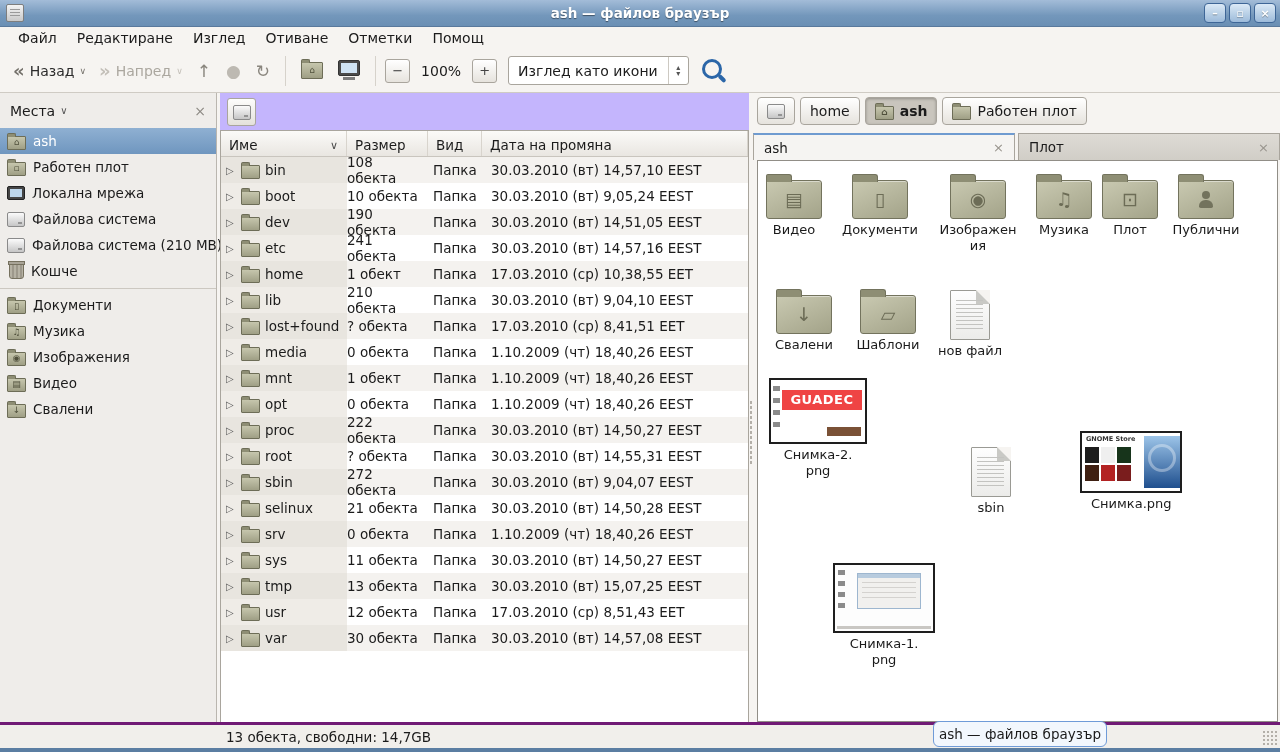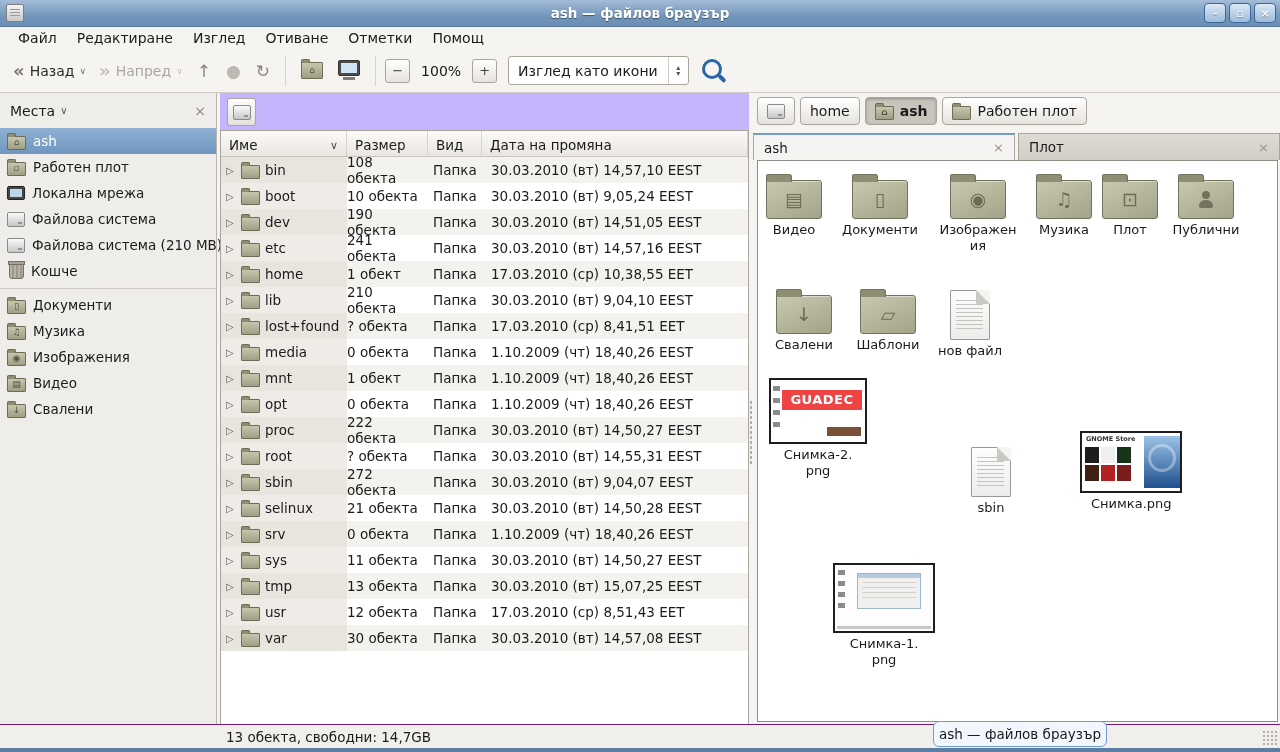--- a/index.html
+++ b/index.html
@@ -139,21 +139,21 @@
   .tstore .brand{position:absolute;left:4px;top:3px;font-size:6.5px;font-weight:bold;color:#333}
   .tdialog{width:98px;height:66px;background:#fdfdfd}
   .tdialog::before{content:"";position:absolute;left:3px;top:5px;width:7px;height:40px;
                    background:repeating-linear-gradient(#8b8b8b 0 5px,transparent 5px 11px)}
   .tdialog .dlg{position:absolute;left:22px;top:8px;width:62px;height:34px;background:#f1f0ee;border:1px solid #9db6cf}
   .tdialog .dlg::before{content:"";position:absolute;left:0;right:0;top:0;height:4px;background:#b7cbde}
   .tdialog .dlg::after{content:"";position:absolute;left:4px;right:4px;top:8px;height:20px;
                        background:repeating-linear-gradient(#d4d2cf 0 1px,transparent 1px 5px)}
   .tdialog::after{content:"";position:absolute;left:2px;right:2px;bottom:2px;height:3px;background:#c9c7c3}
   
-  .statusbar{position:absolute;left:0;right:0;bottom:4px;height:23px;background:#f1efeb;border-top:1px solid #701a75;
+  .statusbar{position:absolute;left:0;right:0;bottom:4px;height:23px;background:#f1efeb;border-top:3px solid #701a75;
              display:flex;align-items:center;padding-left:226px;font-size:13.5px}
   .bottom-edge{position:absolute;left:0;right:0;bottom:0;height:4px;background:#5b7ea2}
   .tooltip{position:absolute;left:933px;top:721px;width:172px;height:24px;background:#f2f7fd;border:1px solid #6f9bd8;
            border-radius:6px;display:flex;align-items:center;justify-content:center;font-size:13.5px;z-index:5}
   .grip{position:absolute;right:2px;bottom:6px;width:16px;height:16px;
         background-image:radial-gradient(#b3afa8 26%,transparent 30%);background-size:4px 4px}
   .vgrip{position:absolute;left:749px;top:400px;width:4px;height:66px;
          background-image:radial-gradient(#b3afa8 35%,transparent 40%);background-size:4px 5px}
 </style>
 </head>

